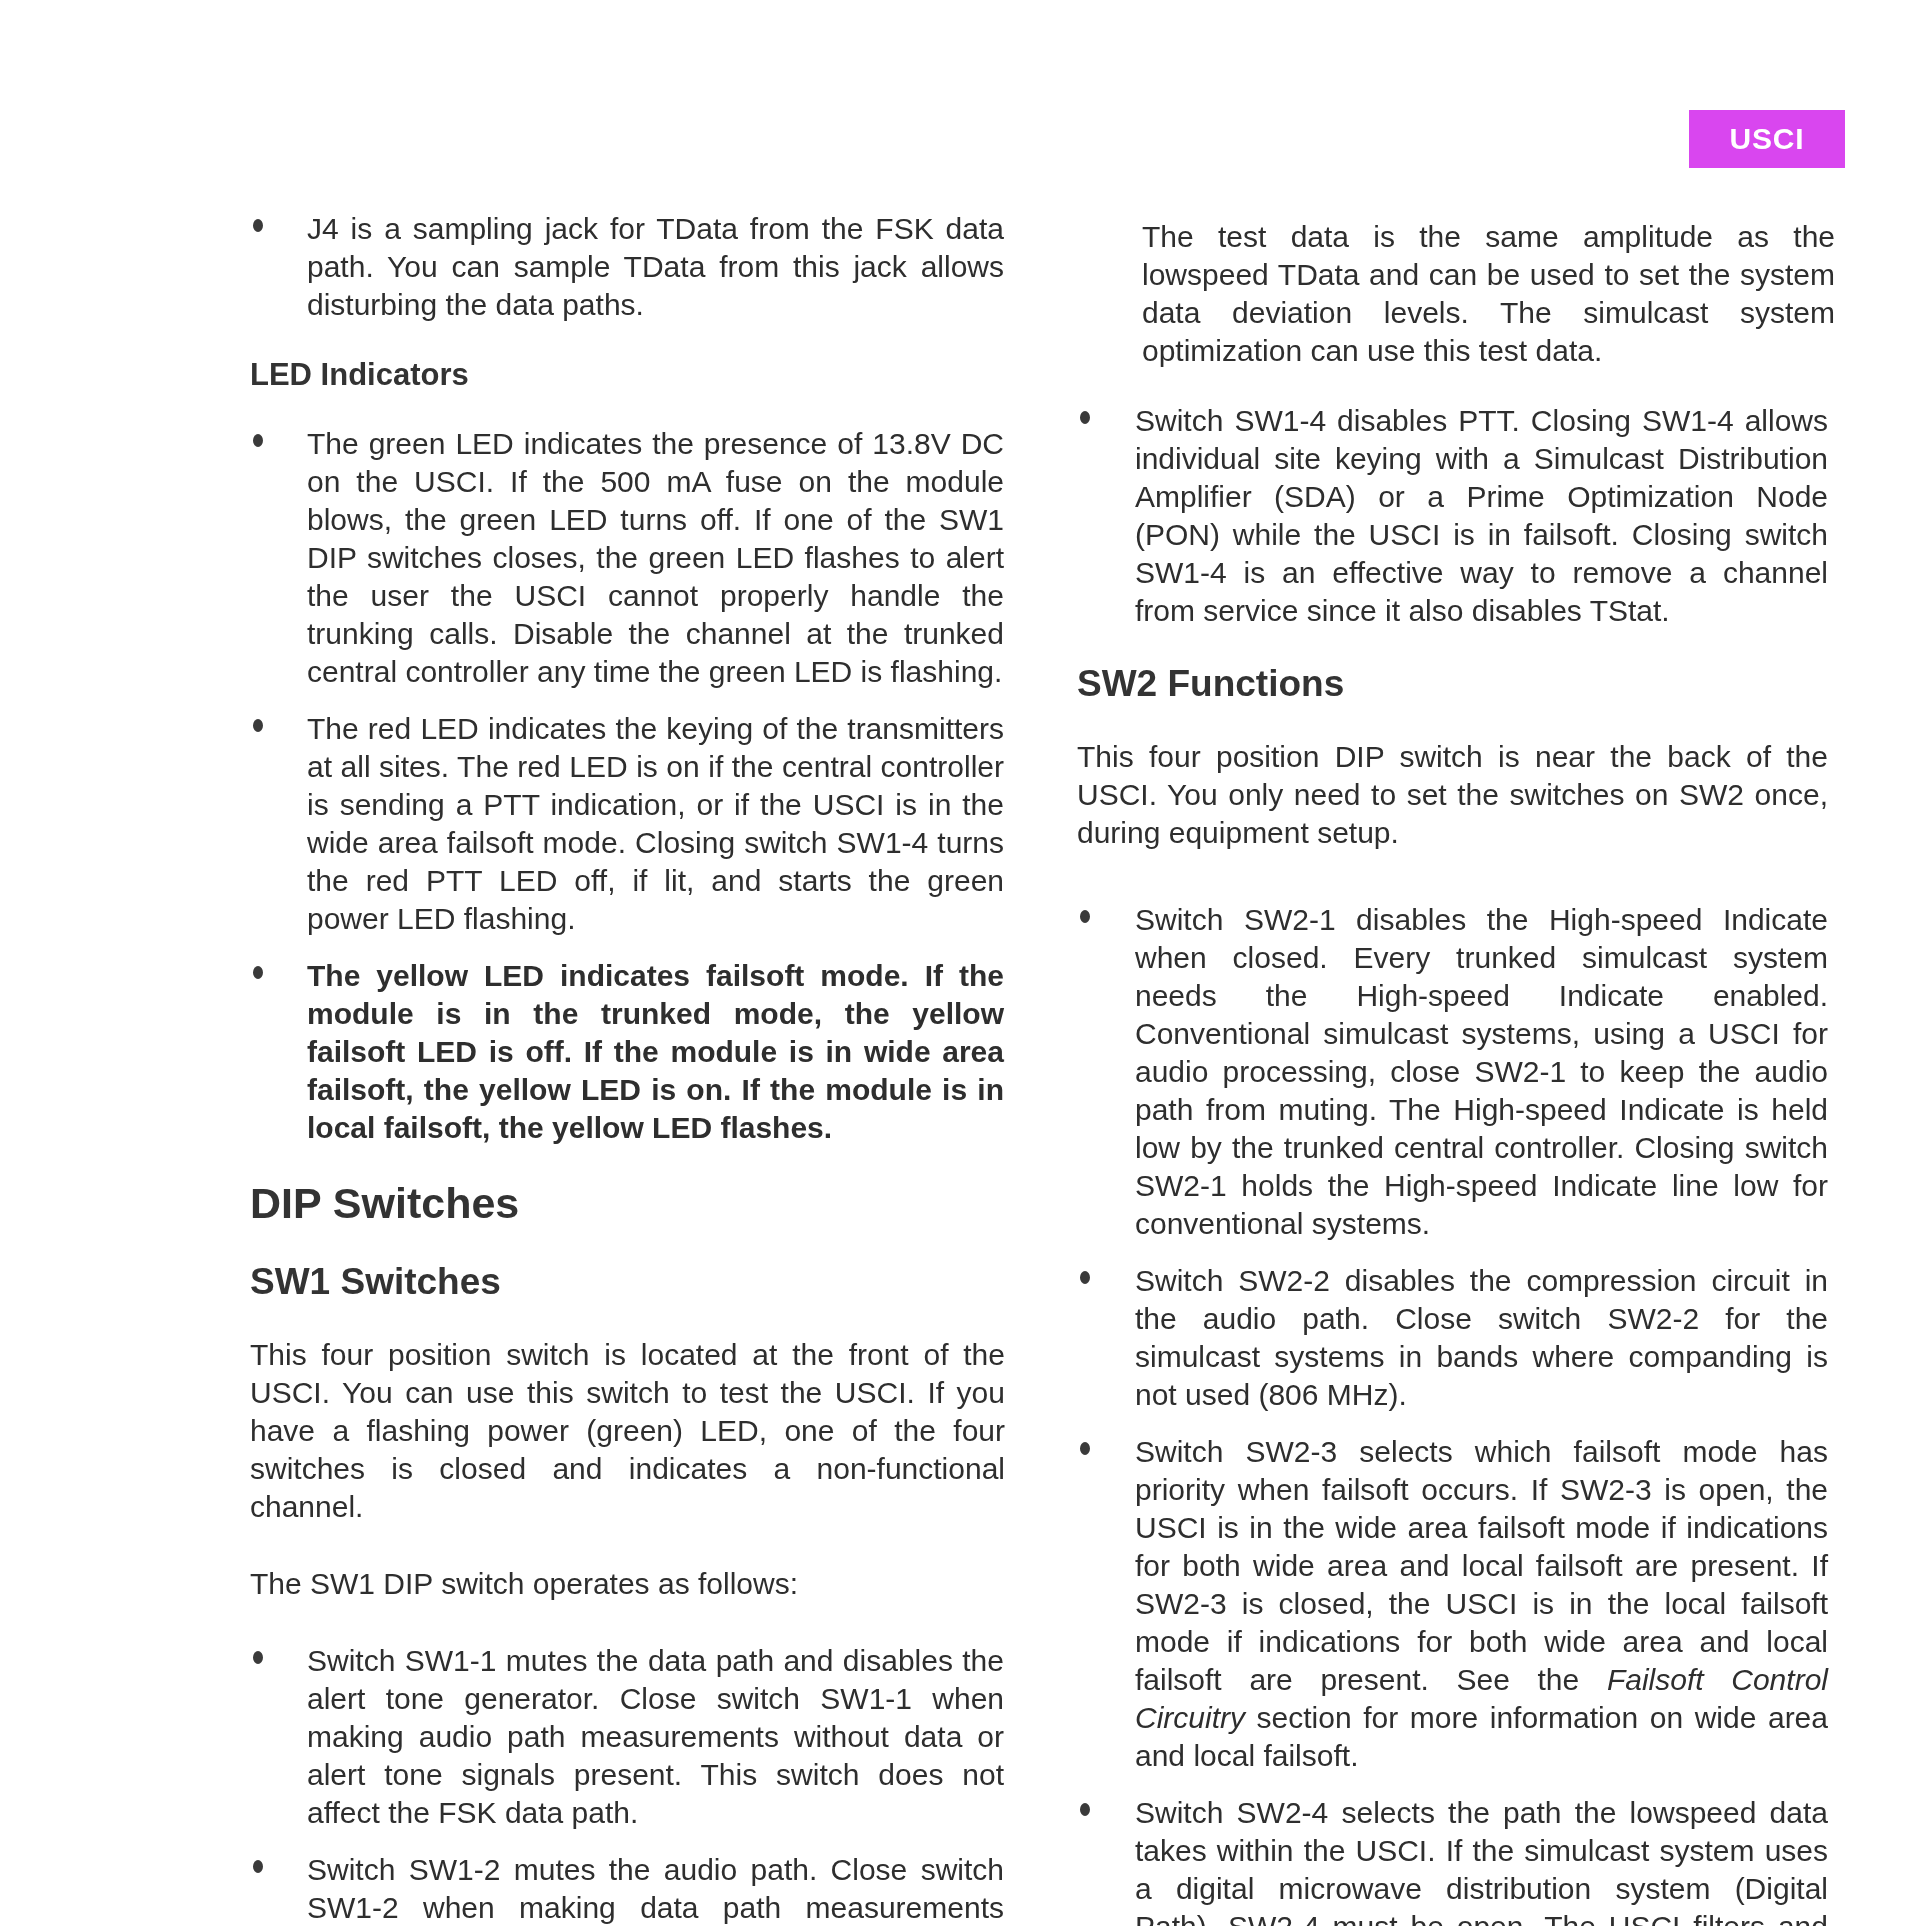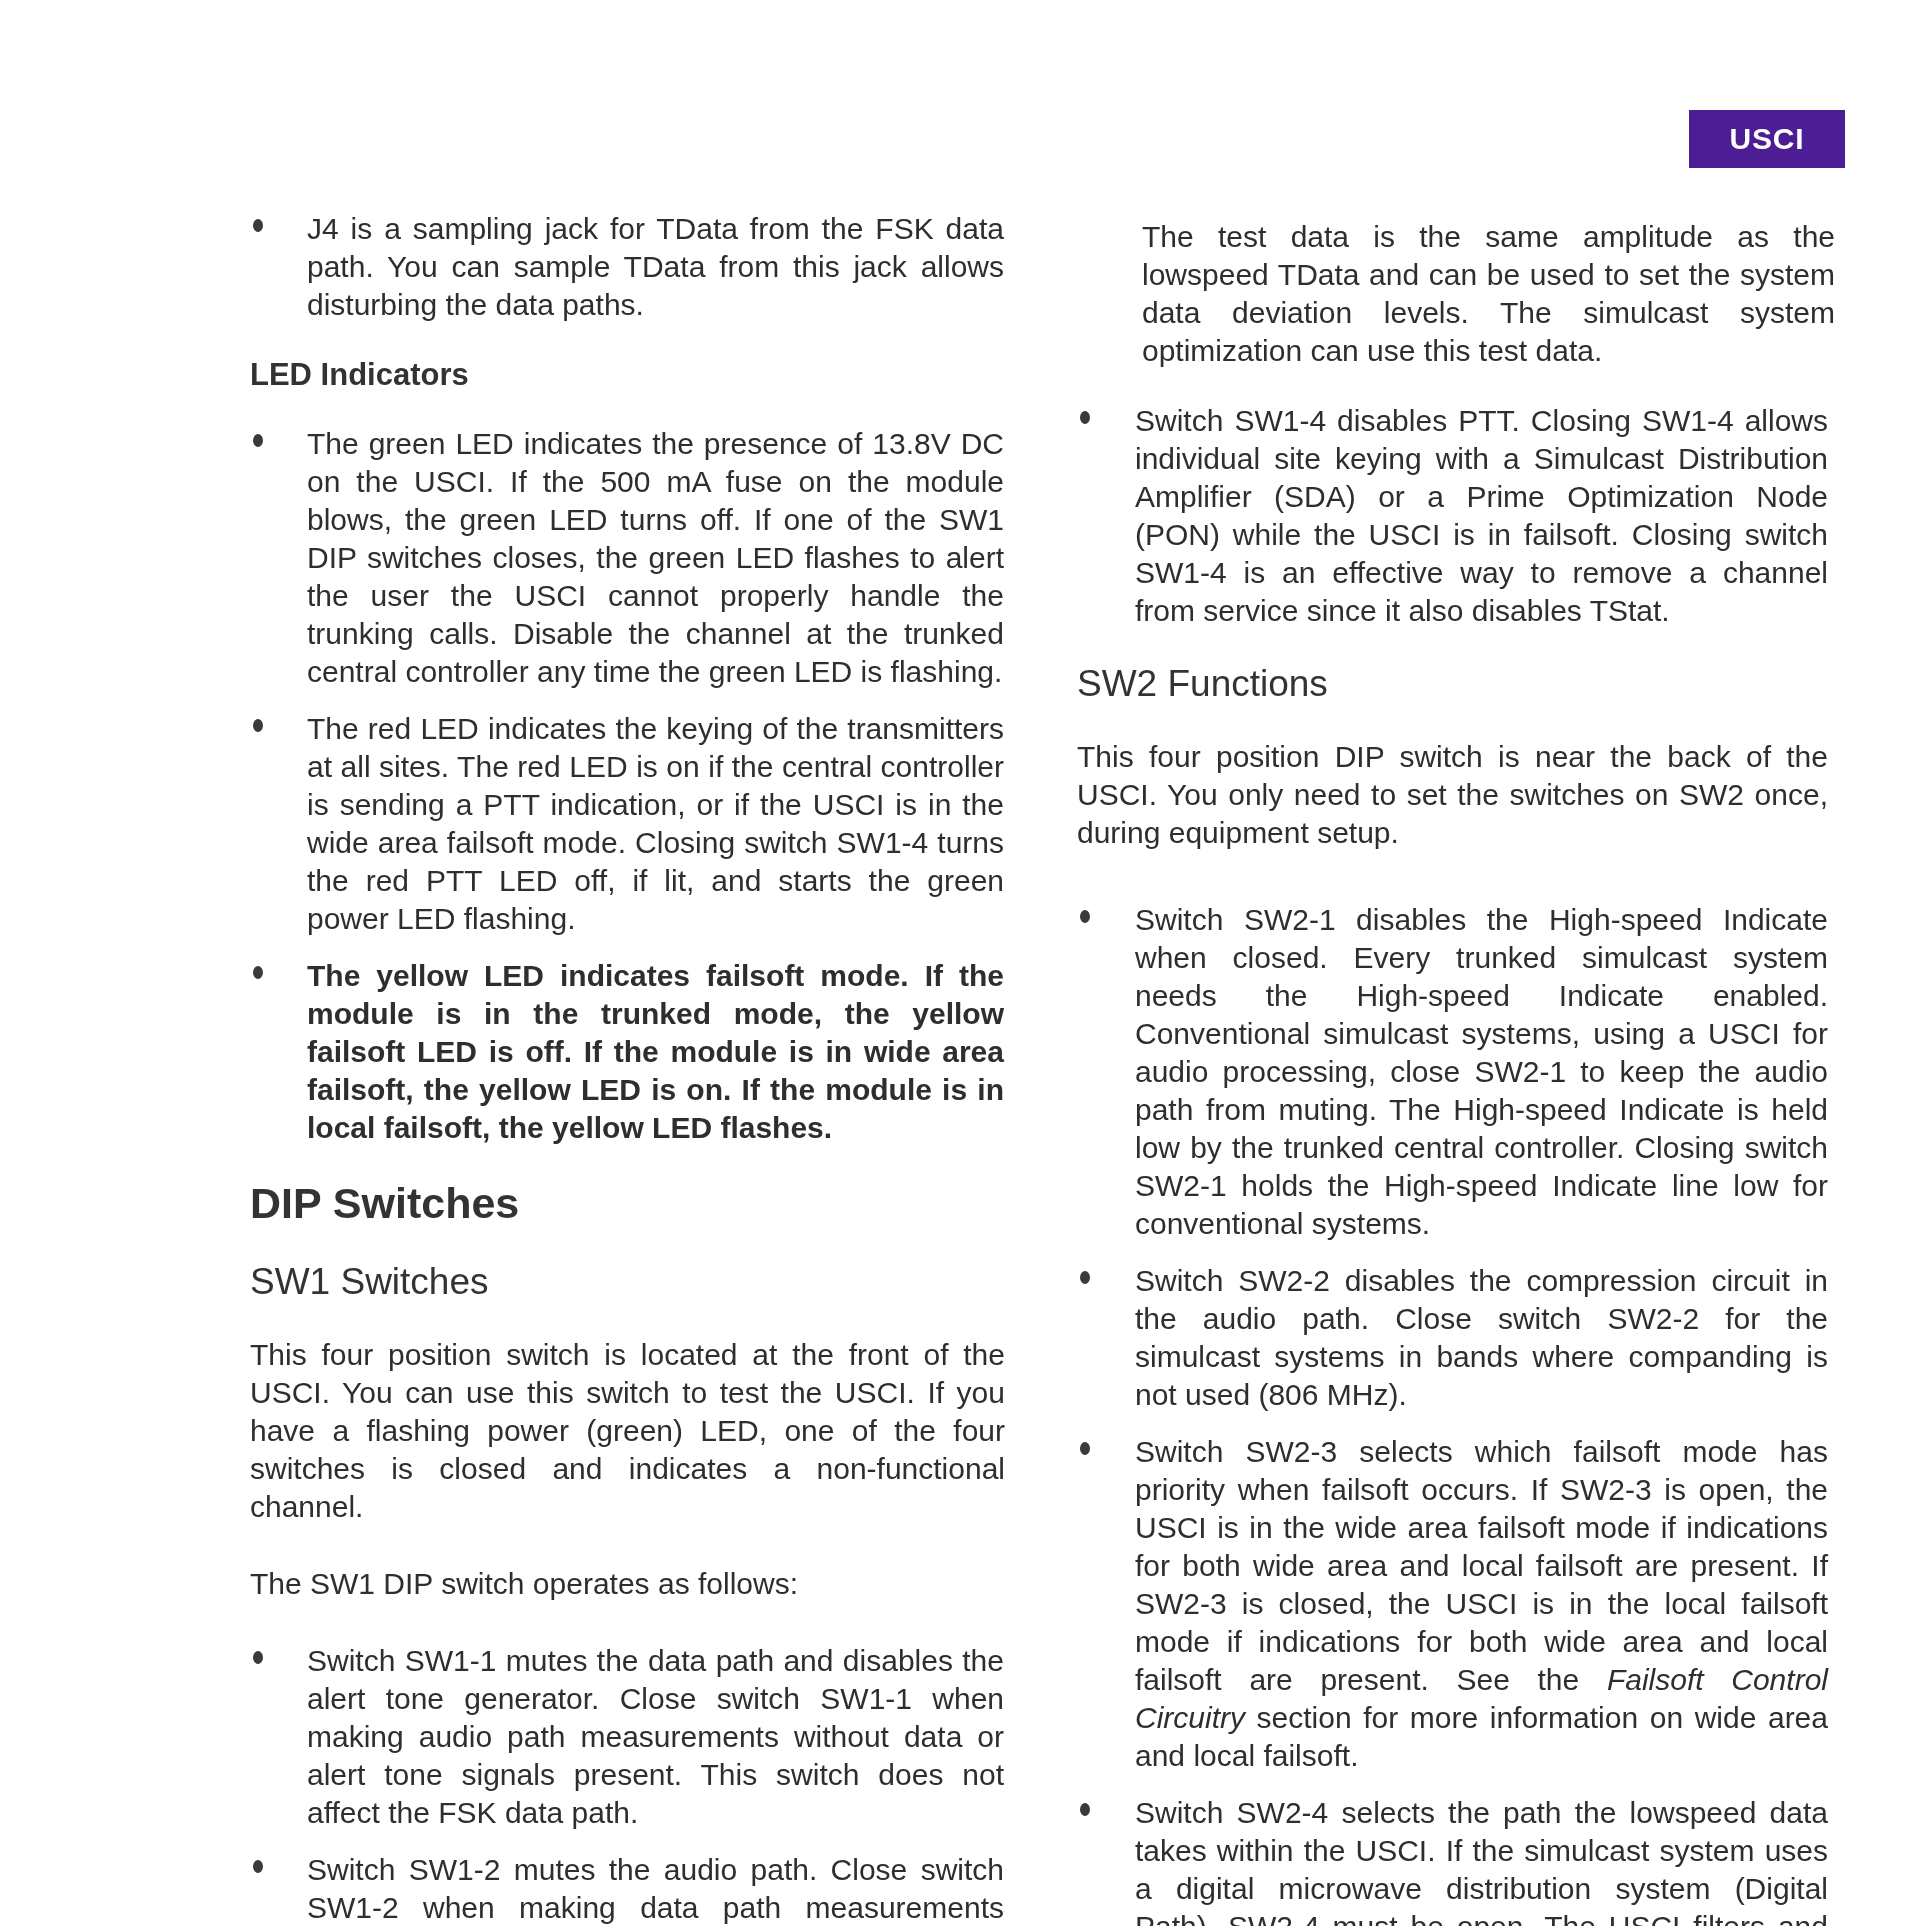--- a/index.html
+++ b/index.html
@@ -1,30 +1,30 @@
 <!DOCTYPE html>
 <html style="font-size:6.2px"><head>
 <meta charset="utf-8">
 <style>
   html, body { margin:0; padding:0; background:#ffffff; }
   body { width:1937px; height:2550px; position:relative; overflow:hidden;
          font-family:"Liberation Sans", "DejaVu Sans", sans-serif; color:#2e2e2e; }
   .tab { position:absolute; left:1689px; top:110px; width:156px; height:58px;
-         background:#4c1d95; color:#ffffff; font-weight:bold; font-size:30px;
+         background:#d946ef; color:#ffffff; font-weight:bold; font-size:30px;
          display:flex; align-items:center; justify-content:center; letter-spacing:0.8px; }
   .col { position:absolute; top:210px; }
   .col-left { left:250px; width:755px; }
   .col-right { left:1077px; width:751px; }
   .p { font-size:30px; line-height:38px; text-align:justify; margin:0; }
   .bullet { position:relative; padding-left:57px; margin:0; font-size:30px; line-height:38px; text-align:justify; }
   .bullet .dot { position:absolute; left:3.1px; top:8.5px; width:10px; height:13px; border-radius:50%; background:#3a3a3a; }
   .cont { padding-left:57px; font-size:30px; line-height:38px; text-align:justify; margin:8px; }
   .h3 { font-weight:bold; font-size:31px; line-height:39px; margin:0; color:#333; }
   .h2 { font-weight:bold; font-size:43px; line-height:50px; margin:0; color:#333; }
-  .h2b { font-weight:normal; font-size:37px; line-height:46px; margin:0; color:#333; }
+  .h2b { font-weight:bold; font-size:37px; line-height:46px; margin:0; color:#333; }
   i { font-style:italic; }
 </style>
 </head>
 <body>
 
 <div class="tab">
   <span>USCI</span>
 </div>
 
 <div class="col col-left">

